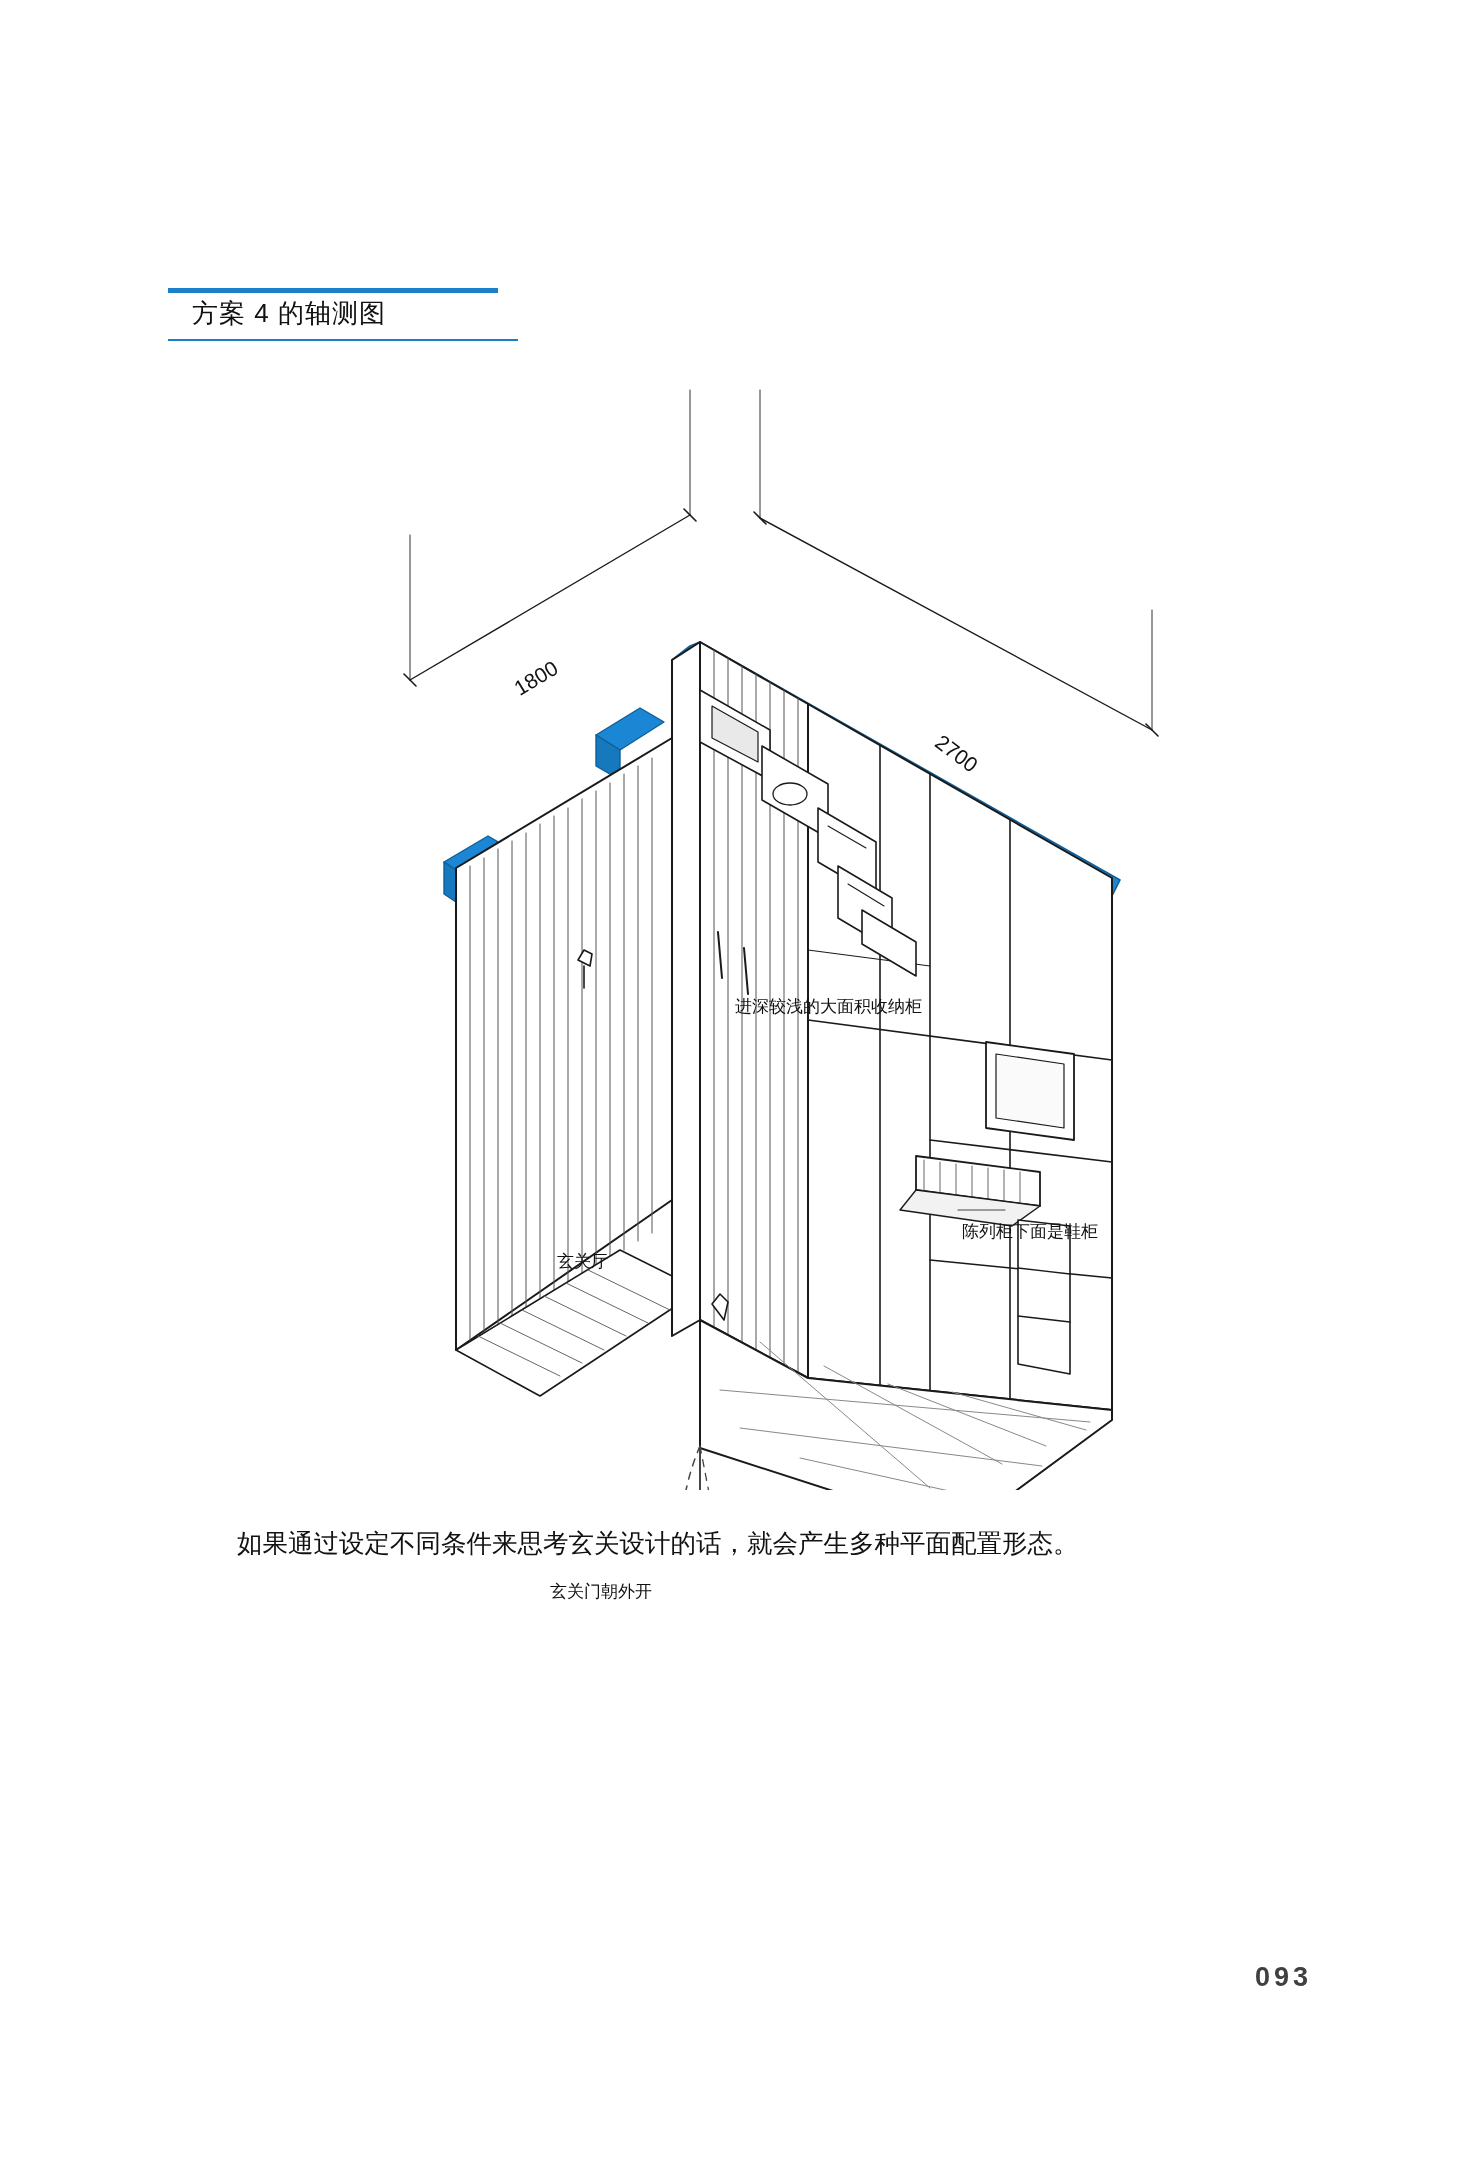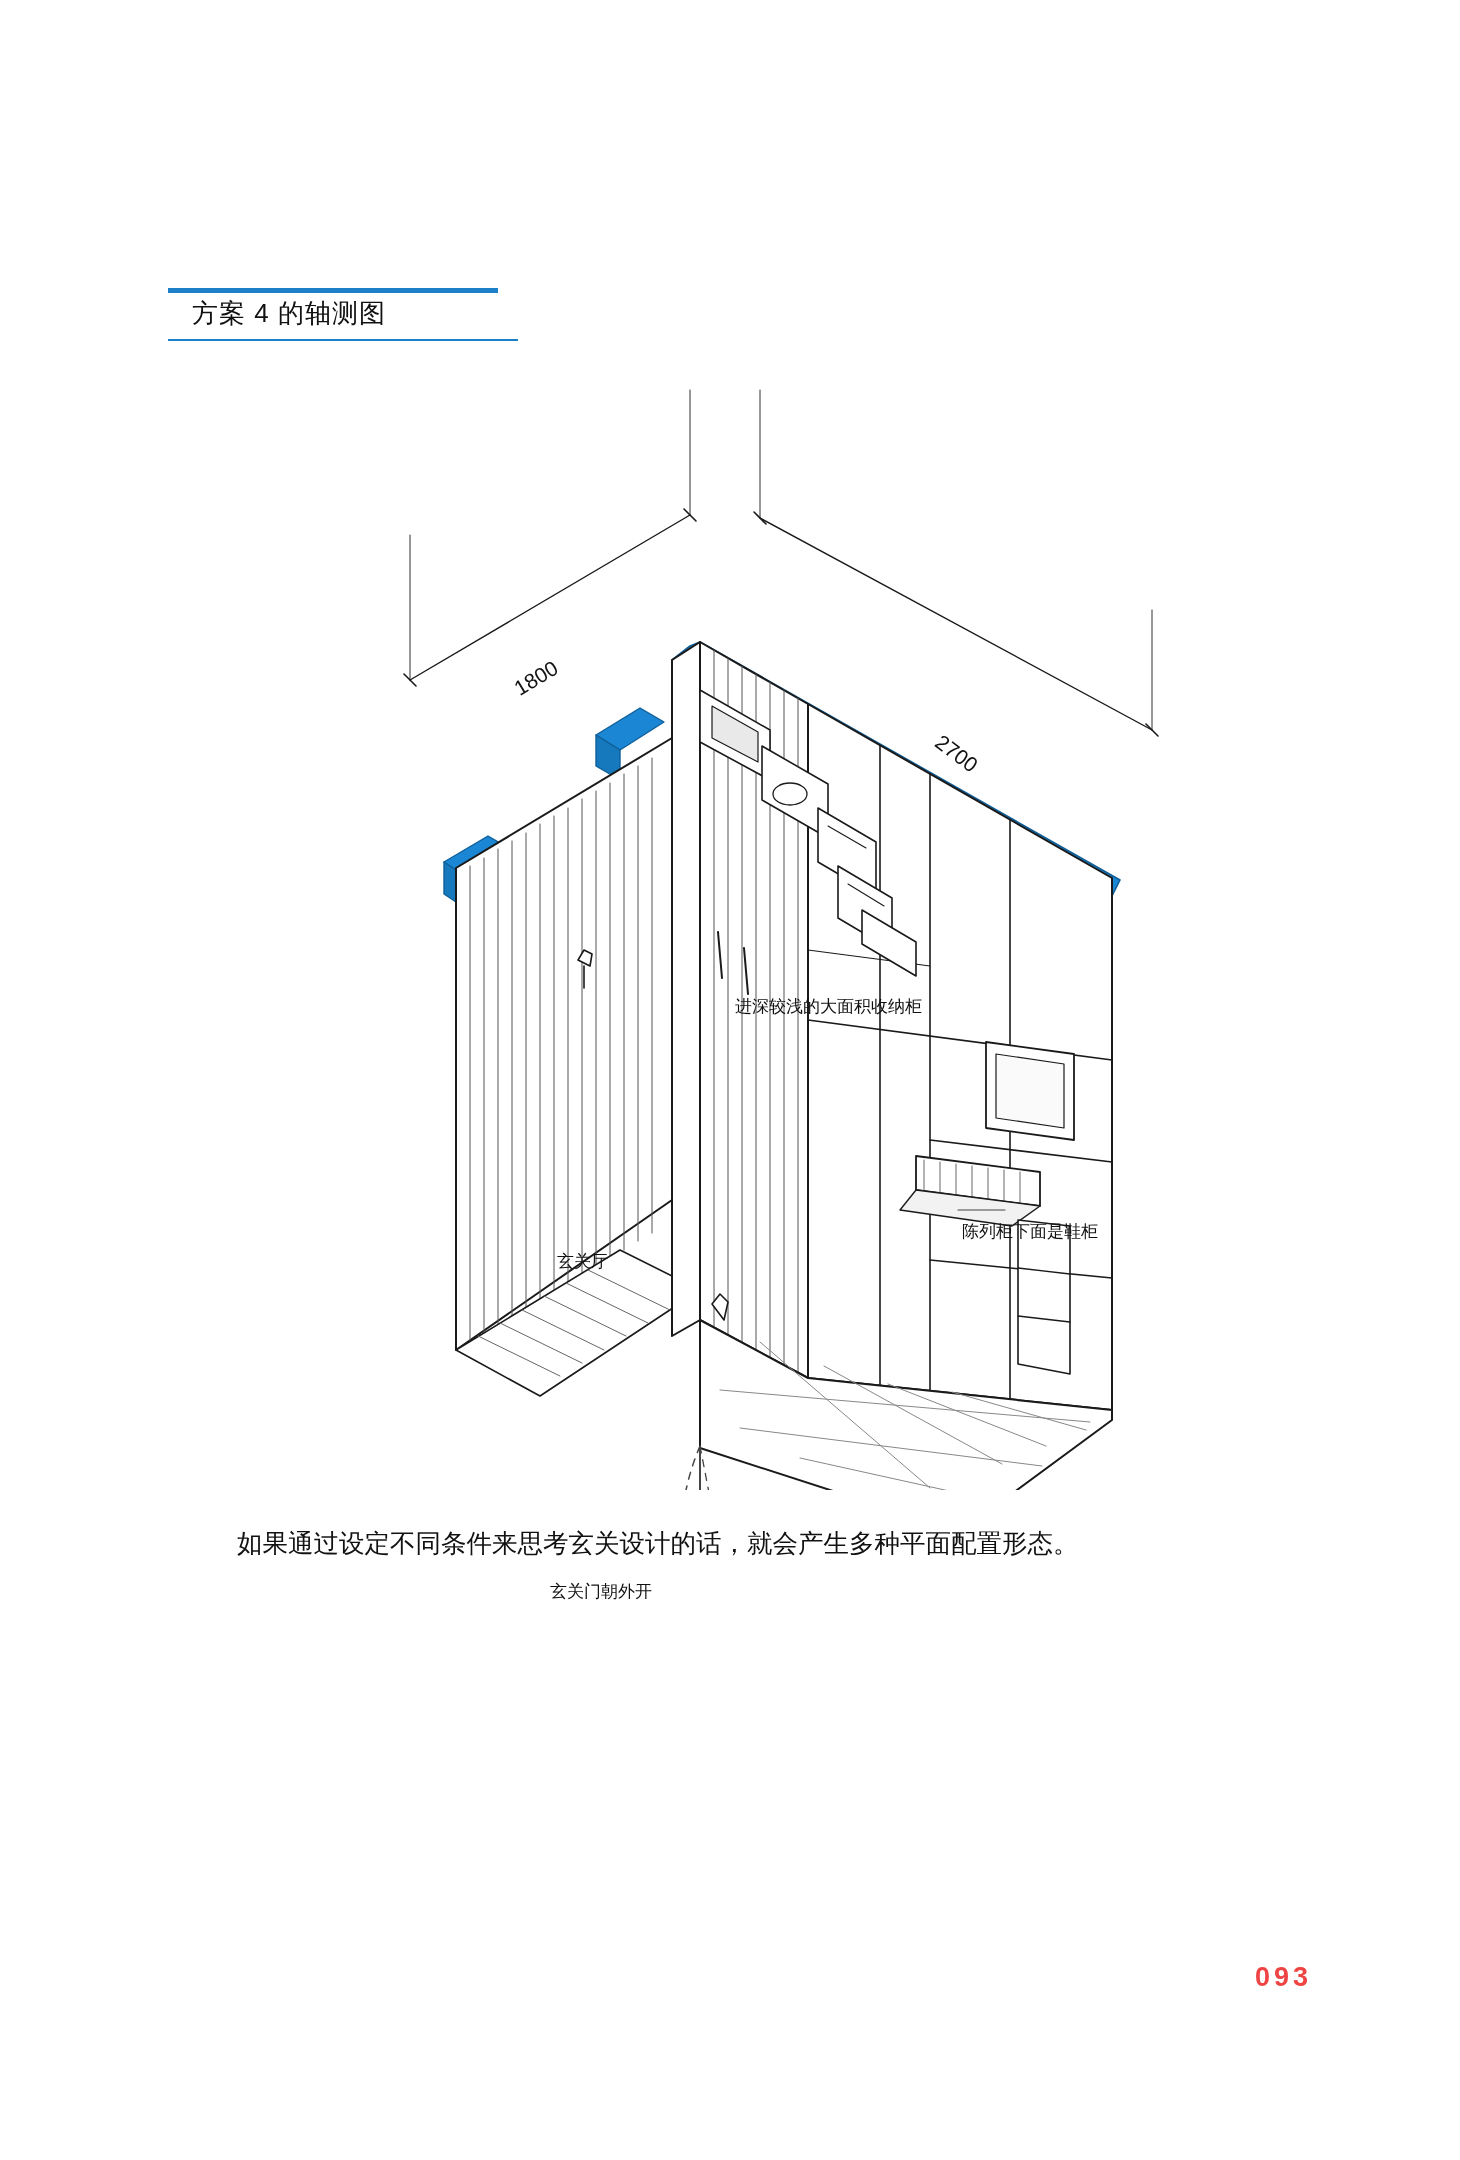--- a/index.html
+++ b/index.html
@@ -112,21 +112,21 @@
 
   
   .page-number {
     position: absolute;
     right: 148px;
     top: 1962px;
     font-family: "Liberation Sans", "DejaVu Sans", sans-serif;
     font-size: 27px;
     font-weight: bold;
     letter-spacing: 4px;
-    color: #ef4444;
+    color: #404040;
   }
 </style>
 </head>
 <body>
 
 <div class="page">
 
   <div class="heading-block">
     <div class="heading-rule-top"></div>
     <div class="heading-text">方案 4 的轴测图</div>

